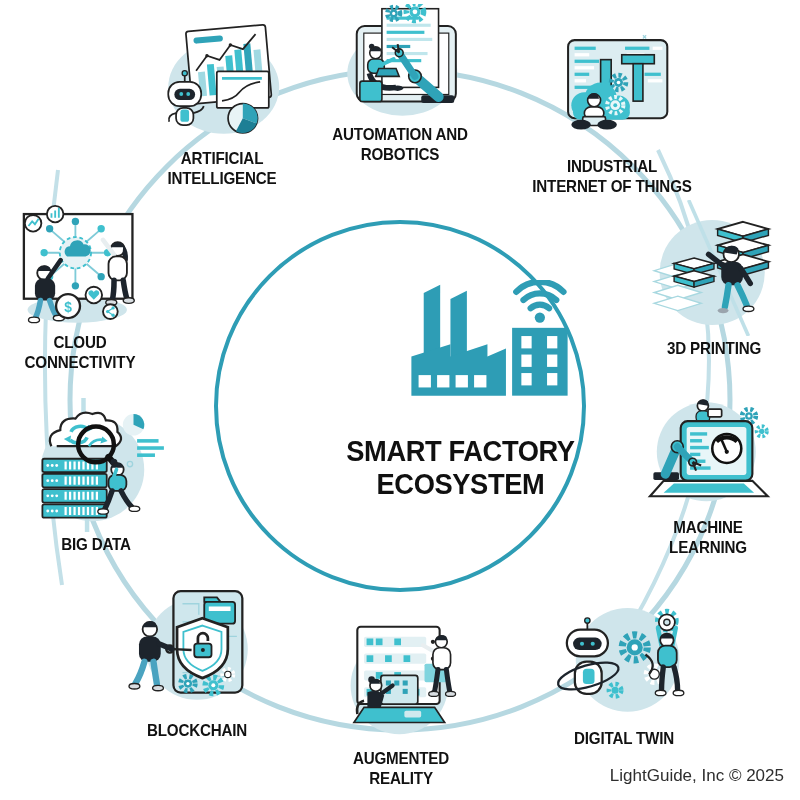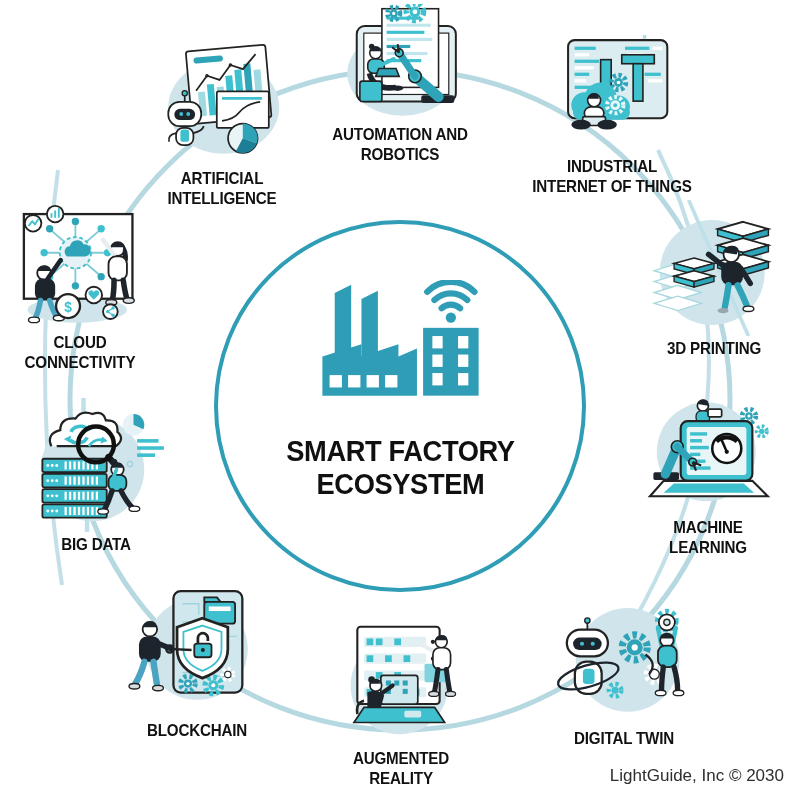--- a/index.html
+++ b/index.html
@@ -7,21 +7,21 @@
        font-family:"Liberation Sans",sans-serif;}
   #stage{position:absolute;inset:0;}
   #bg-layer{position:absolute;left:0;top:0;z-index:0;}
   .node{position:absolute;text-align:center;z-index:2;}
   .node svg{display:block;margin:0 auto;}
   .node .label{margin-top:3px;font-weight:700;font-size:16.5px;line-height:19.5px;
        color:#111;letter-spacing:-0.2px;transform:scaleX(0.92);transform-origin:center top;}
   .node .label span{display:block;white-space:nowrap;}
   #center-circle{position:absolute;left:214px;top:220px;width:372px;height:372px;
        border:4px solid #2e9db5;border-radius:50%;background:#fff;z-index:1;
-       box-sizing:border-box;display:flex;flex-direction:column;align-items:center;
+       box-sizing:border-box;display:flex;flex-direction:column;align-items:flex-end;
        justify-content:flex-start;padding-top:56px;}
   #center-title{margin-top:10px;text-align:center;font-weight:700;font-size:29px;
        line-height:33px;color:#101010;letter-spacing:-0.4px;transform:scaleX(0.94);}
   #center-title span{display:block;}
   #attribution{position:absolute;right:16px;top:766px;font-size:17px;color:#2e2e2e;z-index:3;}
 </style>
 </head>
 <body>
 
 <div id="stage">
@@ -477,21 +477,21 @@
         <circle cx="111" cy="126" r="1.8" fill="#3fc0ce"></circle>
         <circle cx="111" cy="134" r="1.8" fill="#3fc0ce"></circle>
       <path d="M105,130 l6,-4 M105,130 l6,4" stroke="#3fc0ce" stroke-width="1.3"></path>
     </svg>
     <div class="label">
       <span>CLOUD</span>
       <span>CONNECTIVITY</span>
     </div>
   </div>
 
-  <div class="node" style="left:136px;top:36px;width:172px;text-align:center;">
+  <div class="node" style="left:136px;top:16px;width:172px;text-align:center;">
     <svg width="156" height="130" viewBox="0 0 160 150">
       <ellipse cx="82" cy="82" rx="64" ry="54" fill="#cfe5eb"></ellipse>
       <g transform="rotate(-5 85 60)">
         <rect x="42" y="14" width="92" height="84" rx="3" fill="#fff" stroke="#222" stroke-width="2"></rect>
         <rect x="50" y="22" width="34" height="7" rx="3.5" fill="#2fa3b8"></rect>
         <rect x="52" y="62" width="8" height="28" fill="#9fd9e2"></rect>
         <rect x="63" y="54" width="8" height="36" fill="#3fc0ce"></rect>
         <rect x="74" y="58" width="8" height="32" fill="#9fd9e2"></rect>
         <rect x="85" y="46" width="8" height="44" fill="#3fc0ce"></rect>
         <rect x="96" y="40" width="8" height="50" fill="#3fc0ce"></rect>
@@ -517,14 +517,14 @@
       <rect x="32" y="108" width="10" height="14" rx="3" fill="#3fc0ce"></rect>
       <path d="M27,112 q-10,2 -8,10" fill="none" stroke="#222" stroke-width="2"></path>
       <path d="M47,112 q10,-2 12,-8" fill="none" stroke="#222" stroke-width="2"></path>
     </svg>
     <div class="label">
       <span>ARTIFICIAL</span>
       <span>INTELLIGENCE</span>
     </div>
   </div>
 
-  <div id="attribution">LightGuide, Inc © 2030</div>
+  <div id="attribution">LightGuide, Inc © 2025</div>
 </div>
 
 </body></html>

